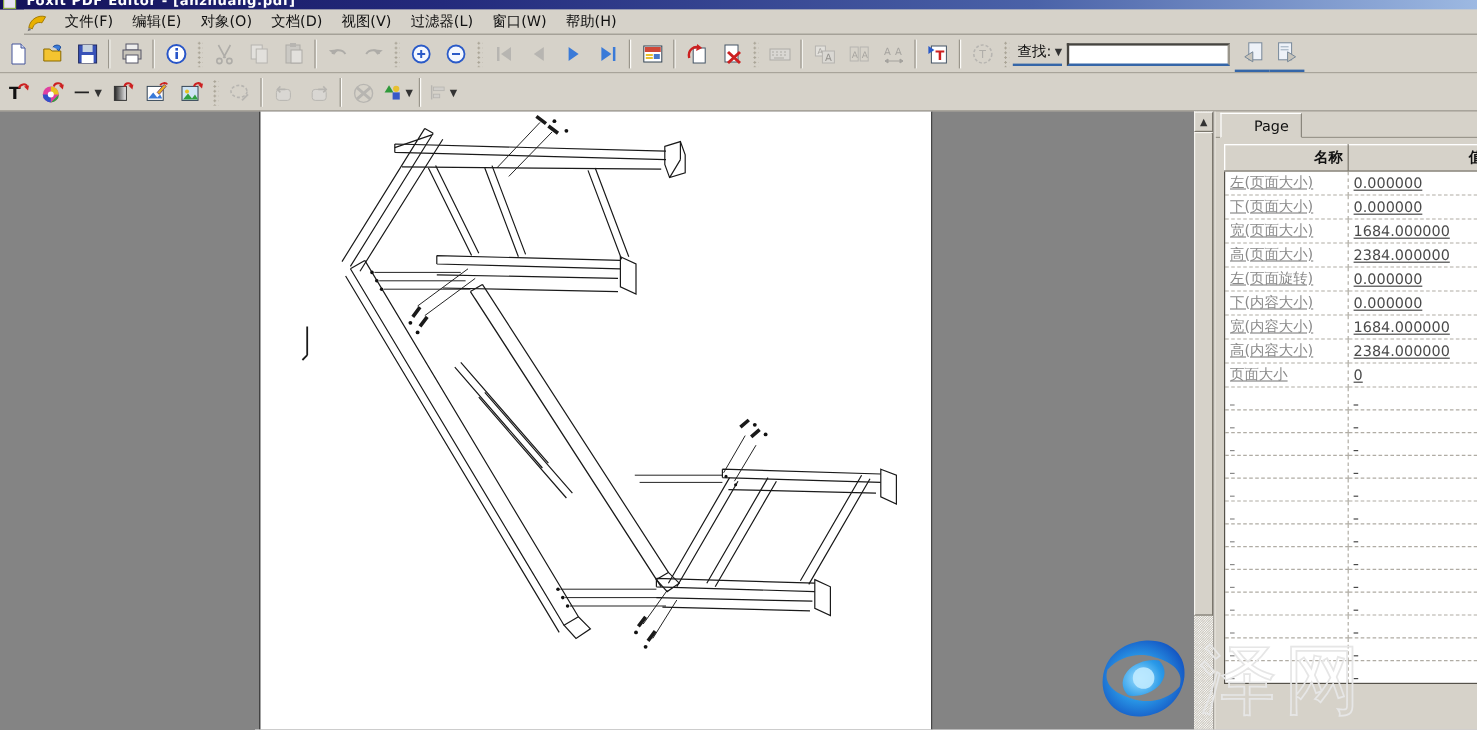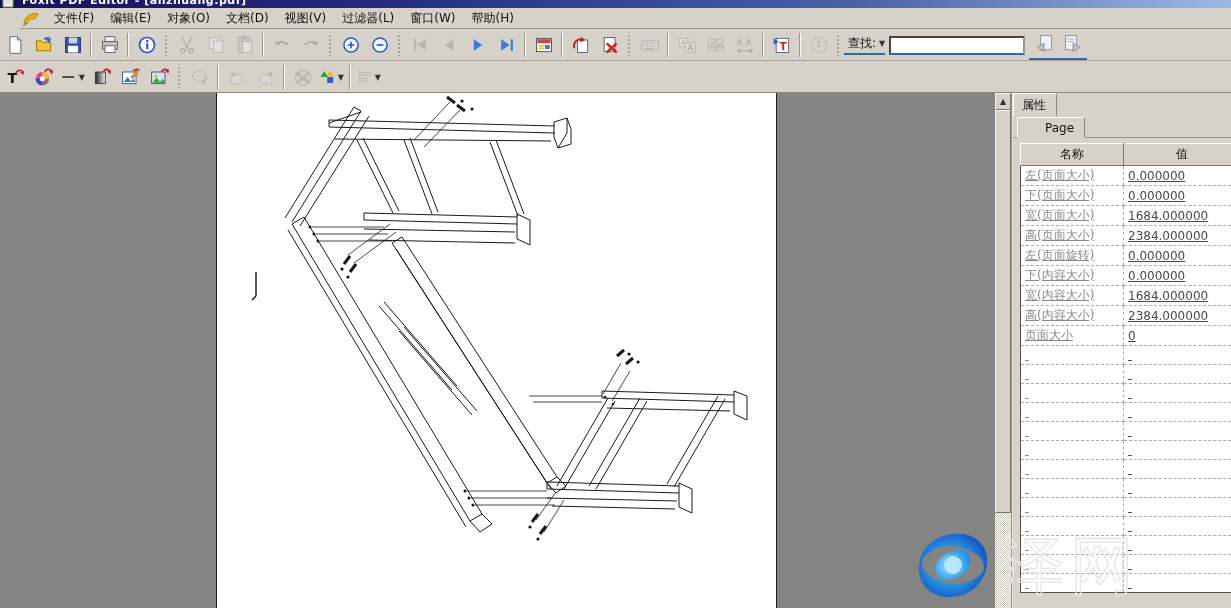--- a/index.html
+++ b/index.html
@@ -61,21 +61,21 @@
     border-left:2px groove #e8e4dc; overflow:hidden; }
   .ptitle-row { height:23px; position:relative; }
   .ptitle { display:inline-block; font-size:12px; color:#111; padding:3px 10px 2px 8px; background:#d6d2c9;
     border-left:1px solid #fff; border-top:1px solid #fff; border-right:1px solid #8a867c; }
   .ptabs { height:22px; border-bottom:1px solid #9a968c; padding-left:4px; }
   .ptab { display:inline-block; font-size:12px; color:#111; padding:3px 10px 2px 27px; background:#d6d2c9;
     border-left:1px solid #fff; border-top:1px solid #fff; border-right:1px solid #8a867c;
     position:relative; top:1px; border-bottom:1px solid #d6d2c9; }
   .ptable { margin:5px 0 0 7px; width:220px; border-collapse:collapse; table-layout:fixed;
     border:1px solid #55524a; border-right:none; background:#fff; font-size:12px; }
-  .ptable th { width:103px; background:#d6d2c9; font-weight:normal; text-align:center; color:#111;
+  .ptable th { width:103px; background:#d6d2c9; font-weight:bold; text-align:right; color:#111;
     border:1px solid; border-color:#fff #7a766c #7a766c #fff; padding:2px 4px; height:18px; }
   .ptable th.vcol { width:117px; }
   .ptable td { height:19px; padding:1px 4px; border-bottom:1px dashed #b0aca4; white-space:nowrap; overflow:hidden;text-decoration:underline; }
   .ptable td.pname { color:#8a8a8a; border-right:1px dashed #b0aca4; }
   .ptable td.pval { color:#4a4a4a; }
 
   
   .watermark { position:absolute; left:905px; top:520px; width:300px; height:88px; pointer-events:none; z-index:9; }
 </style>
 </head>
@@ -482,23 +482,20 @@
         </svg>
       </div>
     </div>
 
     <div class="vscroll">
       <div class="sbtn" style="top:0">▲</div>
       <div class="sthumb"></div>
     </div>
 
     <div class="panel">
-      <div class="ptitle-row">
-        <span class="ptitle">属性</span>
-      </div>
       <div class="ptabs">
         <span class="ptab">Page</span>
       </div>
       <table class="ptable">
         <thead>
           <tr>
             <th>名称</th>
             <th class="vcol">值</th>
           </tr>
         </thead>

